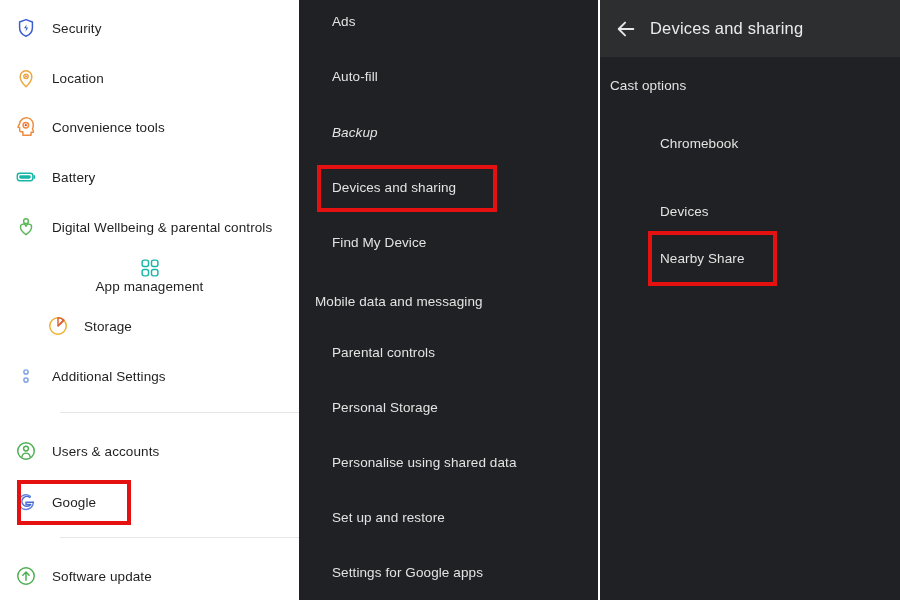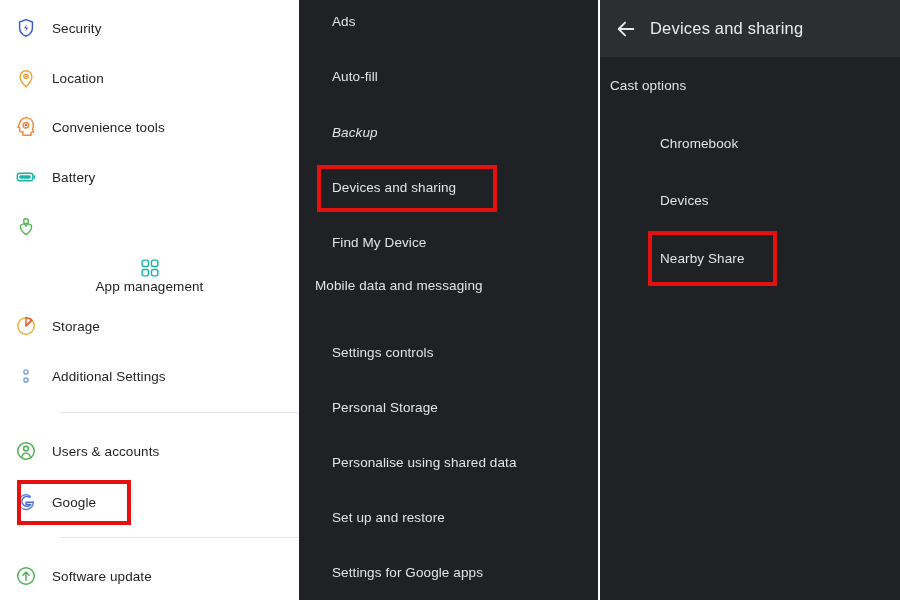--- a/index.html
+++ b/index.html
@@ -168,33 +168,34 @@
           </span>
           <span class="ltext">Battery</span>
         </div>
         <div class="lrow" style="top:207px;">
           <span class="ico">
             <svg width="22" height="22" viewBox="0 0 24 24">
               <circle cx="12" cy="5.6" r="2.6" fill="none" stroke="#5cb85c" stroke-width="1.6" stroke-linecap="round" stroke-linejoin="round"></circle>
               <path d="M12 20.4s-6-3.9-6-8a3 3 0 0 1 6-1.1 3 3 0 0 1 6 1.1c0 4.1-6 8-6 8z" fill="none" stroke="#5cb85c" stroke-width="1.6" stroke-linecap="round" stroke-linejoin="round"></path>
             </svg>
           </span>
+          <span class="ltext">Digital Wellbeing &amp; parental controls</span>
         </div>
         <div class="lrow" style="top:257px;flex-direction:column;">
           <span class="ico">
             <svg width="22" height="22" viewBox="0 0 24 24">
               <rect x="3.4" y="3.4" width="7" height="7" rx="2.2" fill="none" stroke="#19b6a6" stroke-width="1.6" stroke-linecap="round" stroke-linejoin="round"></rect>
               <rect x="13.6" y="3.4" width="7" height="7" rx="2.2" fill="none" stroke="#19b6a6" stroke-width="1.6" stroke-linecap="round" stroke-linejoin="round"></rect>
               <rect x="3.4" y="13.6" width="7" height="7" rx="2.2" fill="none" stroke="#19b6a6" stroke-width="1.6" stroke-linecap="round" stroke-linejoin="round"></rect>
               <rect x="13.6" y="13.6" width="7" height="7" rx="2.2" fill="none" stroke="#19b6a6" stroke-width="1.6" stroke-linecap="round" stroke-linejoin="round"></rect>
             </svg>
           </span>
           <span class="ltext">App management</span>
         </div>
-        <div class="lrow" style="top:306px;">
+        <div class="lrow" style="top:306px;padding-left:32px;">
           <span class="ico">
             <svg width="22" height="22" viewBox="0 0 24 24">
               <circle cx="12" cy="12" r="9" fill="none" stroke="#ecb133" stroke-width="1.6" stroke-linecap="round" stroke-linejoin="round"></circle>
               <path d="M12 12V3a9 9 0 0 1 6.4 2.6z" fill="none" stroke="#e0603a" stroke-width="1.6" stroke-linejoin="round"></path>
               <path d="M12 12l6.4-6.4" fill="none" stroke="#e0603a" stroke-width="1.6"></path>
             </svg>
           </span>
           <span class="ltext">Storage</span>
         </div>
         <div class="lrow" style="top:356px;">
@@ -249,25 +250,25 @@
         </div>
         <div class="mrow" style="top:115px;font-style:italic;">
           <span class="mtext">Backup</span>
         </div>
         <div class="mrow" style="top:170px;">
           <span class="mtext">Devices and sharing</span>
         </div>
         <div class="mrow" style="top:225px;">
           <span class="mtext">Find My Device</span>
         </div>
-        <div class="mrow" style="top:268px;padding-left:16px;">
+        <div class="mrow" style="top:284px;padding-left:16px;">
           <span class="mtext">Mobile data and messaging</span>
         </div>
         <div class="mrow" style="top:335px;">
-          <span class="mtext">Settings controls</span>
+          <span class="mtext">Parental controls</span>
         </div>
         <div class="mrow" style="top:390px;">
           <span class="mtext">Personal Storage</span>
         </div>
         <div class="mrow" style="top:445px;">
           <span class="mtext">Personalise using shared data</span>
         </div>
         <div class="mrow" style="top:500px;">
           <span class="mtext">Set up and restore</span>
         </div>
@@ -286,21 +287,21 @@
       </div>
       <div class="rtitle">Devices and sharing</div>
     </div>
     <div id="right-rows">
         <div class="rrow" style="top:68px;padding-left:10px;">
           <span class="rtext">Cast options</span>
         </div>
         <div class="rrow" style="top:126px;">
           <span class="rtext">Chromebook</span>
         </div>
-        <div class="rrow" style="top:183px;">
+        <div class="rrow" style="top:194px;">
           <span class="rtext">Devices</span>
         </div>
         <div class="rrow" style="top:241px;">
           <span class="rtext">Nearby Share</span>
         </div>
       </div>
   </div>
 
   <div id="annotation-layer">
       <div class="hl" style="left:17px;top:480px;width:114px;height:45px;"></div>

